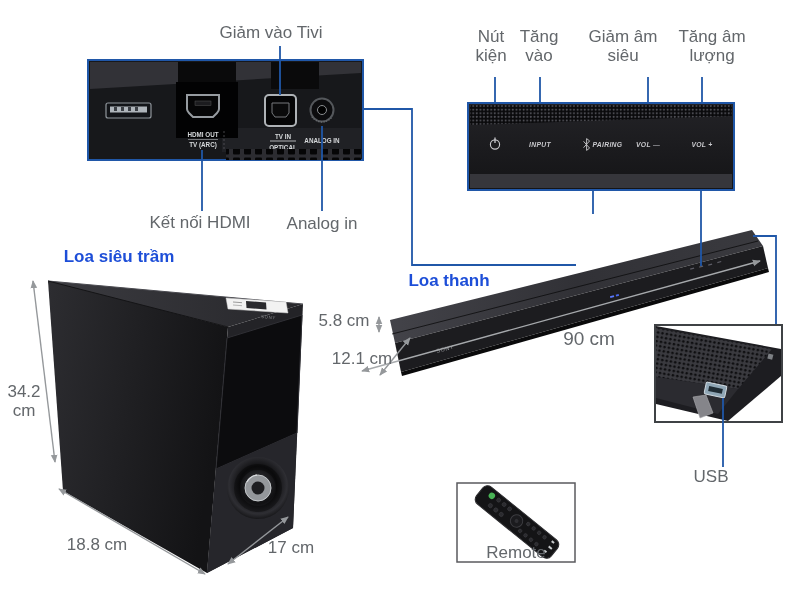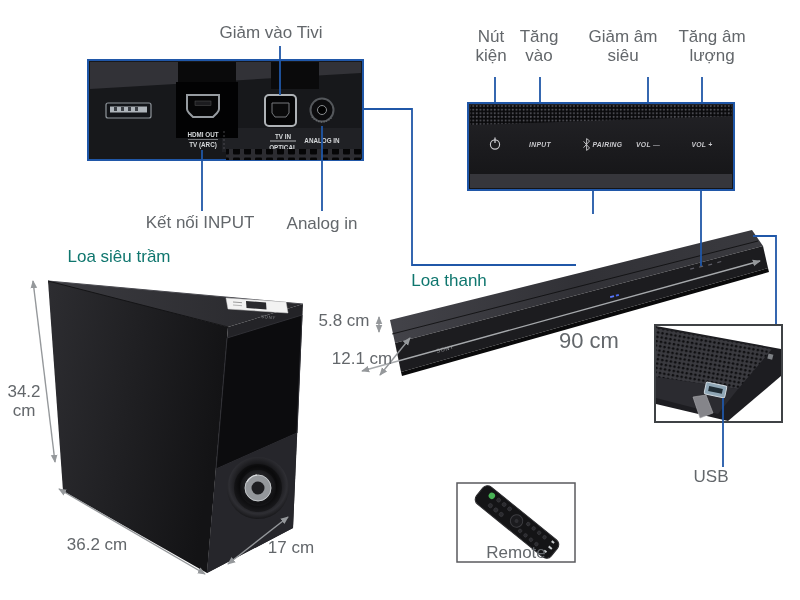--- a/index.html
+++ b/index.html
@@ -1,22 +1,22 @@
 <!DOCTYPE html>
 <html><head>
 <meta charset="utf-8">
 <style>
   html,body{margin:0;padding:0;background:#fff;}
   .stage{position:relative;width:800px;height:600px;background:#ffffff;
          font-family:"Liberation Sans","DejaVu Sans",sans-serif;overflow:hidden;}
   svg.art{position:absolute;left:0;top:0;}
   .lbl{position:absolute;transform:translateX(-50%);text-align:center;
        color:#63676b;font-size:17px;line-height:1.1;white-space:pre-line;}
-  .lbl.bold{font-weight:normal;color:#0f766e;}
-  .lbl.big{font-size:22px;}
+  .lbl.bold{font-weight:bold;color:#1d4ed8;}
+  .lbl.big{font-size:19px;}
 </style>
 </head>
 <body>
 
 <div class="stage">
 
 <svg class="art" width="800" height="600" viewBox="0 0 800 600">
   <defs>
     <marker id="ah" viewBox="0 0 10 10" refX="8" refY="5" markerWidth="9" markerHeight="9" orient="auto-start-reverse" markerUnits="userSpaceOnUse">
       <path d="M0,1.3 L9,5 L0,8.7 z" fill="#95989b"></path>
@@ -222,37 +222,37 @@
     <path d="M33,281 L55,462" marker-start="url(#ah)" marker-end="url(#ah)"></path>
     <path d="M59,489 L205,574" marker-start="url(#ah)" marker-end="url(#ah)"></path>
     <path d="M228,564 L288,517" marker-start="url(#ah)" marker-end="url(#ah)"></path>
     <path d="M362,371 L760,261" marker-start="url(#ah)" marker-end="url(#ah)" stroke="#a6a9ac"></path>
     <path d="M379,317 L379,332" marker-start="url(#ah)" marker-end="url(#ah)"></path>
     <path d="M380,375 L410,338" marker-start="url(#ah)" marker-end="url(#ah)"></path>
   </g>
 </svg>
 
 <div class="lbl" style="left:271px;top:24px">Giảm vào Tivi</div>
-<div class="lbl" style="left:200px;top:214px">Kết nối INPUT</div>
+<div class="lbl" style="left:200px;top:214px">Kết nối HDMI</div>
 <div class="lbl" style="left:322px;top:215px">Analog in</div>
 <div class="lbl" style="left:491px;top:28px">Nút
 kiện</div>
 <div class="lbl" style="left:539px;top:28px">Tăng
 vào</div>
 <div class="lbl" style="left:623px;top:28px">Giảm âm
 siêu</div>
 <div class="lbl" style="left:712px;top:28px">Tăng âm
 lượng</div>
 <div class="lbl" style="left:711px;top:468px">USB</div>
 <div class="lbl" style="left:516px;top:544px">Remote</div>
 
 <div class="lbl bold" style="left:119px;top:248px">Loa siêu trầm</div>
 <div class="lbl bold" style="left:449px;top:272px">Loa thanh</div>
 
 <div class="lbl" style="left:24px;top:383px">34.2
 cm</div>
-<div class="lbl" style="left:97px;top:536px">36.2 cm</div>
+<div class="lbl" style="left:97px;top:536px">18.8 cm</div>
 <div class="lbl" style="left:291px;top:539px">17 cm</div>
 <div class="lbl" style="left:344px;top:312px">5.8 cm</div>
 <div class="lbl" style="left:362px;top:350px">12.1 cm</div>
 <div class="lbl big" style="left:589px;top:329px">90 cm</div>
 
 </div>
 
 </body></html>

